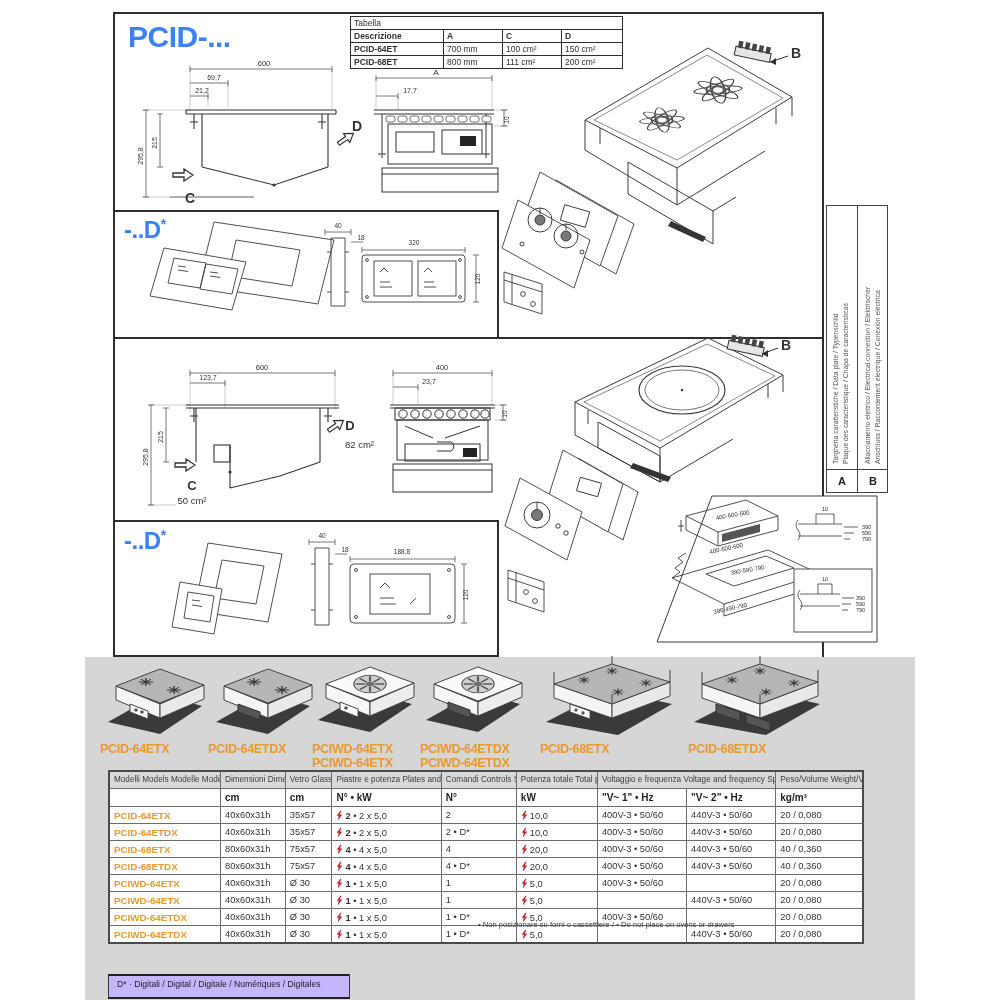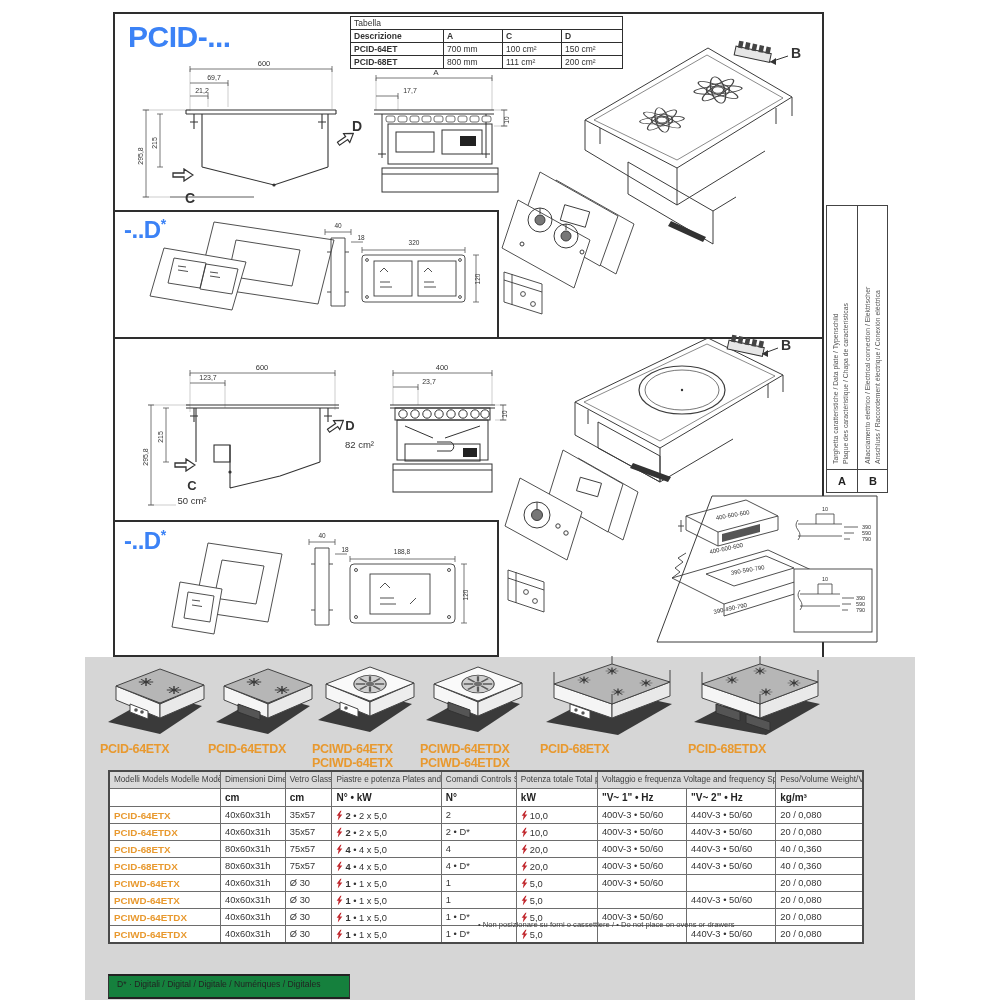--- a/index.html
+++ b/index.html
@@ -28,21 +28,21 @@
   .plabel{font-weight:bold;font-size:12.5px;color:#E8992F;line-height:14px;letter-spacing:-.3px;}
   
   .spec{border-collapse:collapse;table-layout:fixed;width:756px;border:2px solid #4a4a4a;background:#fff;}
   .spec th,.spec td{border:1px solid #6d6d6d;padding:1px 4px;background:#fff;overflow:hidden;white-space:nowrap;font-weight:normal;}
   .spec thead th{background:#d9d9d9;text-align:left;font-size:8.2px;line-height:1.22;vertical-align:top;padding:3px 4px;color:#3d3d3d;}
   .spec .units td{font-weight:bold;font-size:10px;height:15px;color:#222;}
   .spec tbody td{font-size:9.3px;height:14px;color:#333;}
   .spec td.model{color:#E8992F;font-weight:bold;font-size:9.8px;}
   .bolt{width:7px;height:11px;vertical-align:-2px;margin-right:2px;}
   
-  #dnote{position:absolute;left:108px;top:974px;width:232px;height:21px;background:#15803d;border:1px solid #333;border-top:2.5px solid #222;border-bottom:2.5px solid #222;font-size:8.6px;line-height:17px;padding-left:8px;color:#222;}
+  #dnote{position:absolute;left:108px;top:974px;width:232px;height:21px;background:#c4b5fd;border:1px solid #333;border-top:2.5px solid #222;border-bottom:2.5px solid #222;font-size:8.6px;line-height:17px;padding-left:8px;color:#222;}
   #notes{position:absolute;left:478px;top:920px;width:440px;font-size:7.6px;line-height:10px;color:#3d3d3d;}
 </style>
 </head>
 <body>
 
 <div id="page">
 
   <svg width="0" height="0" style="position:absolute">
     <defs>
       <symbol id="bolt-sym" viewBox="0 0 10 14">

